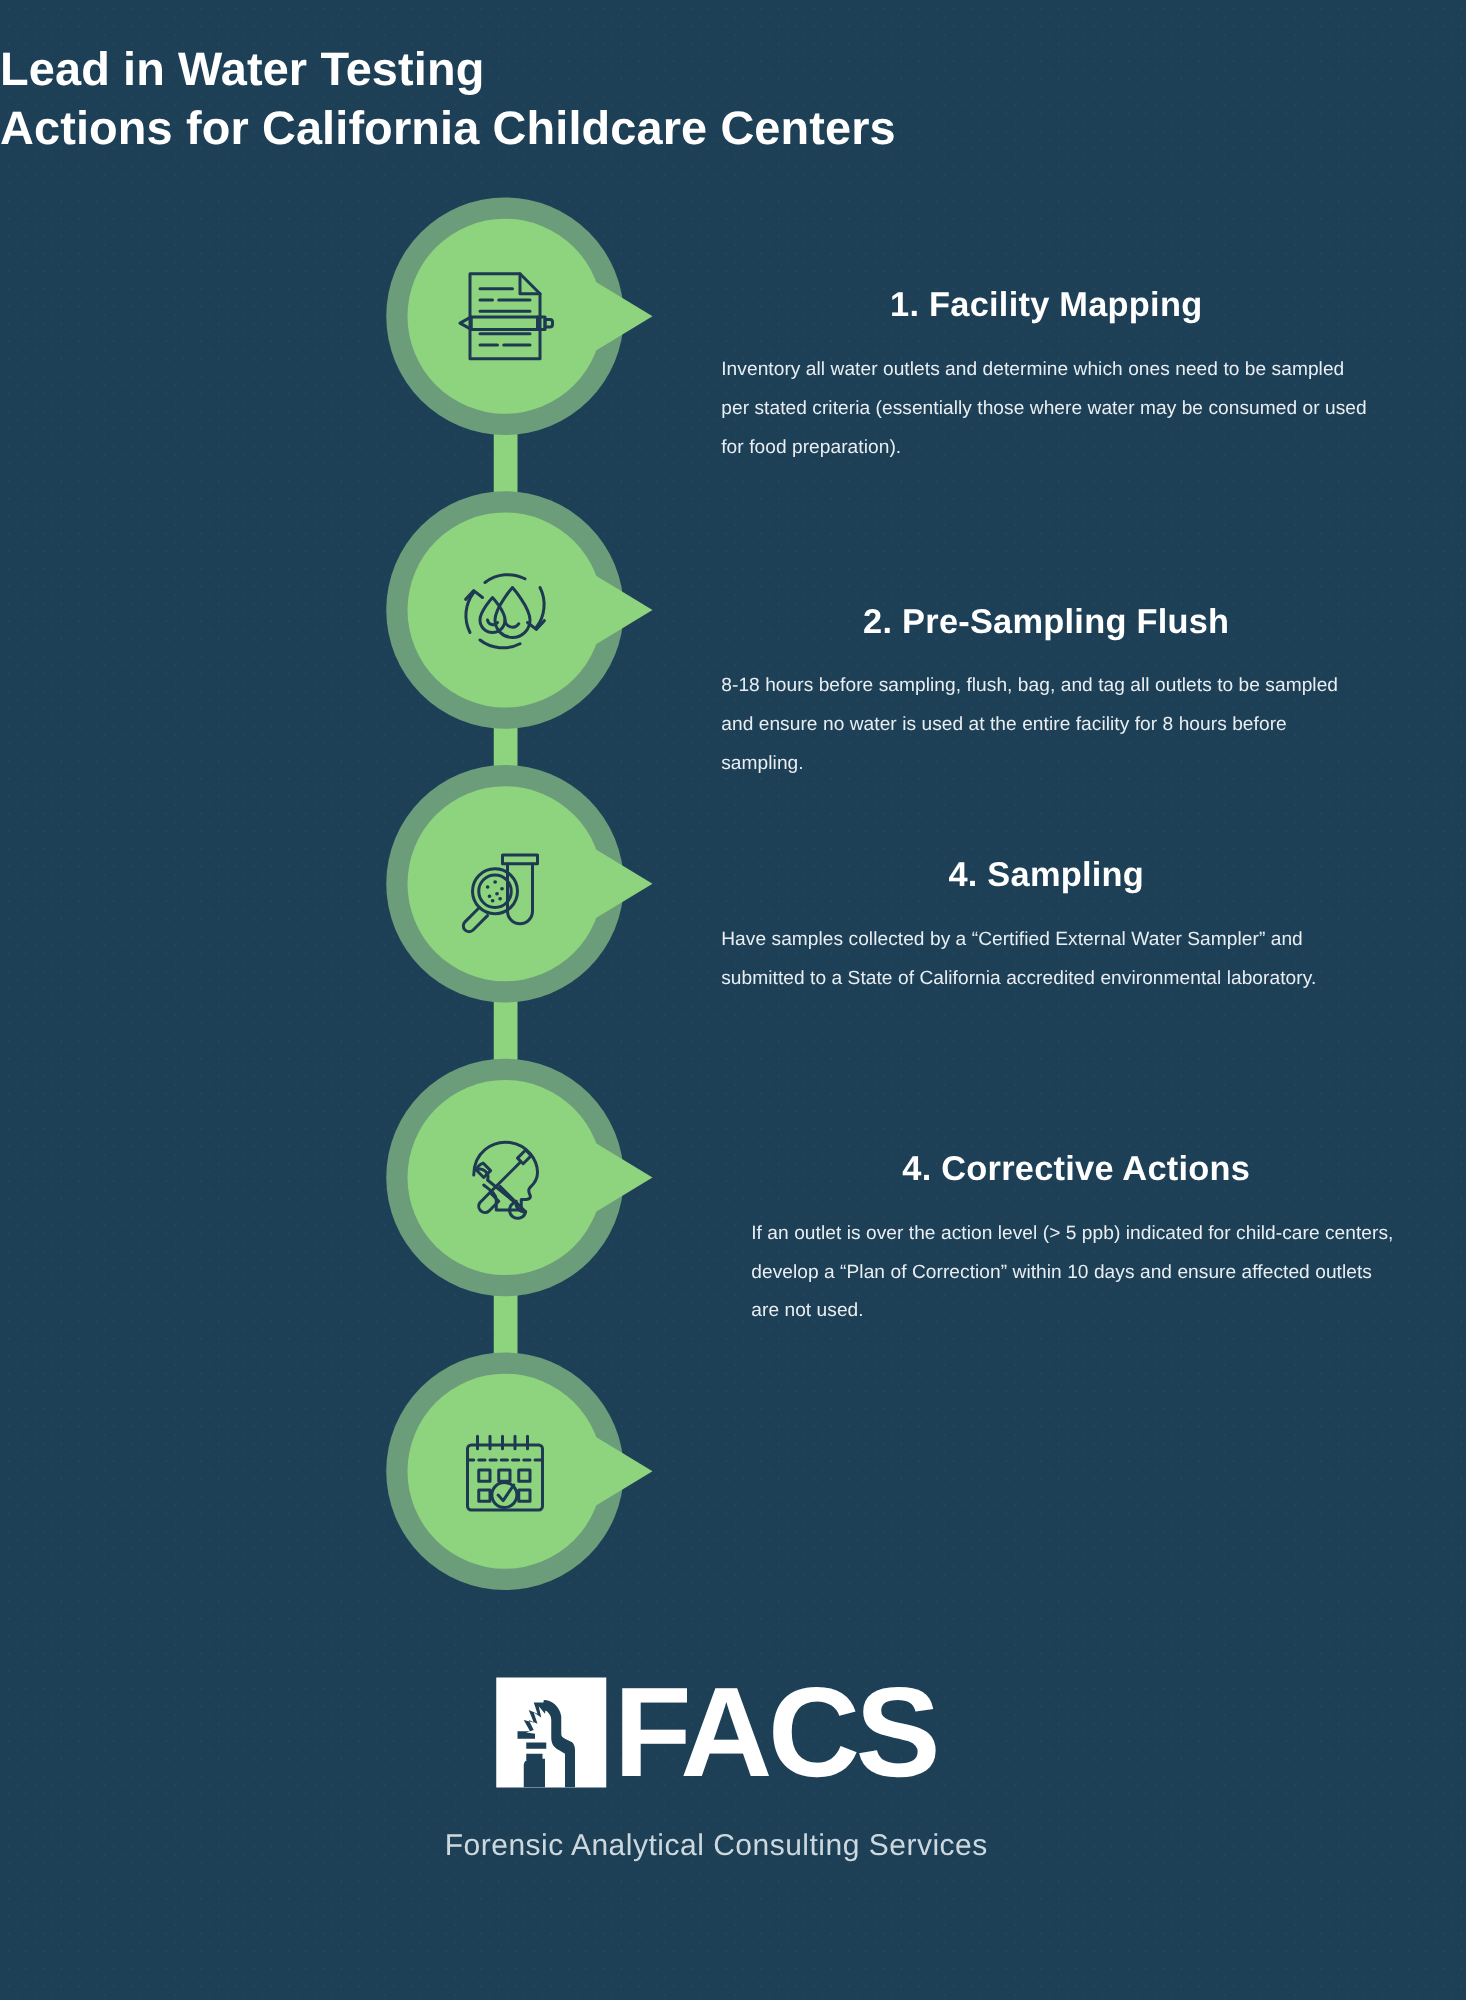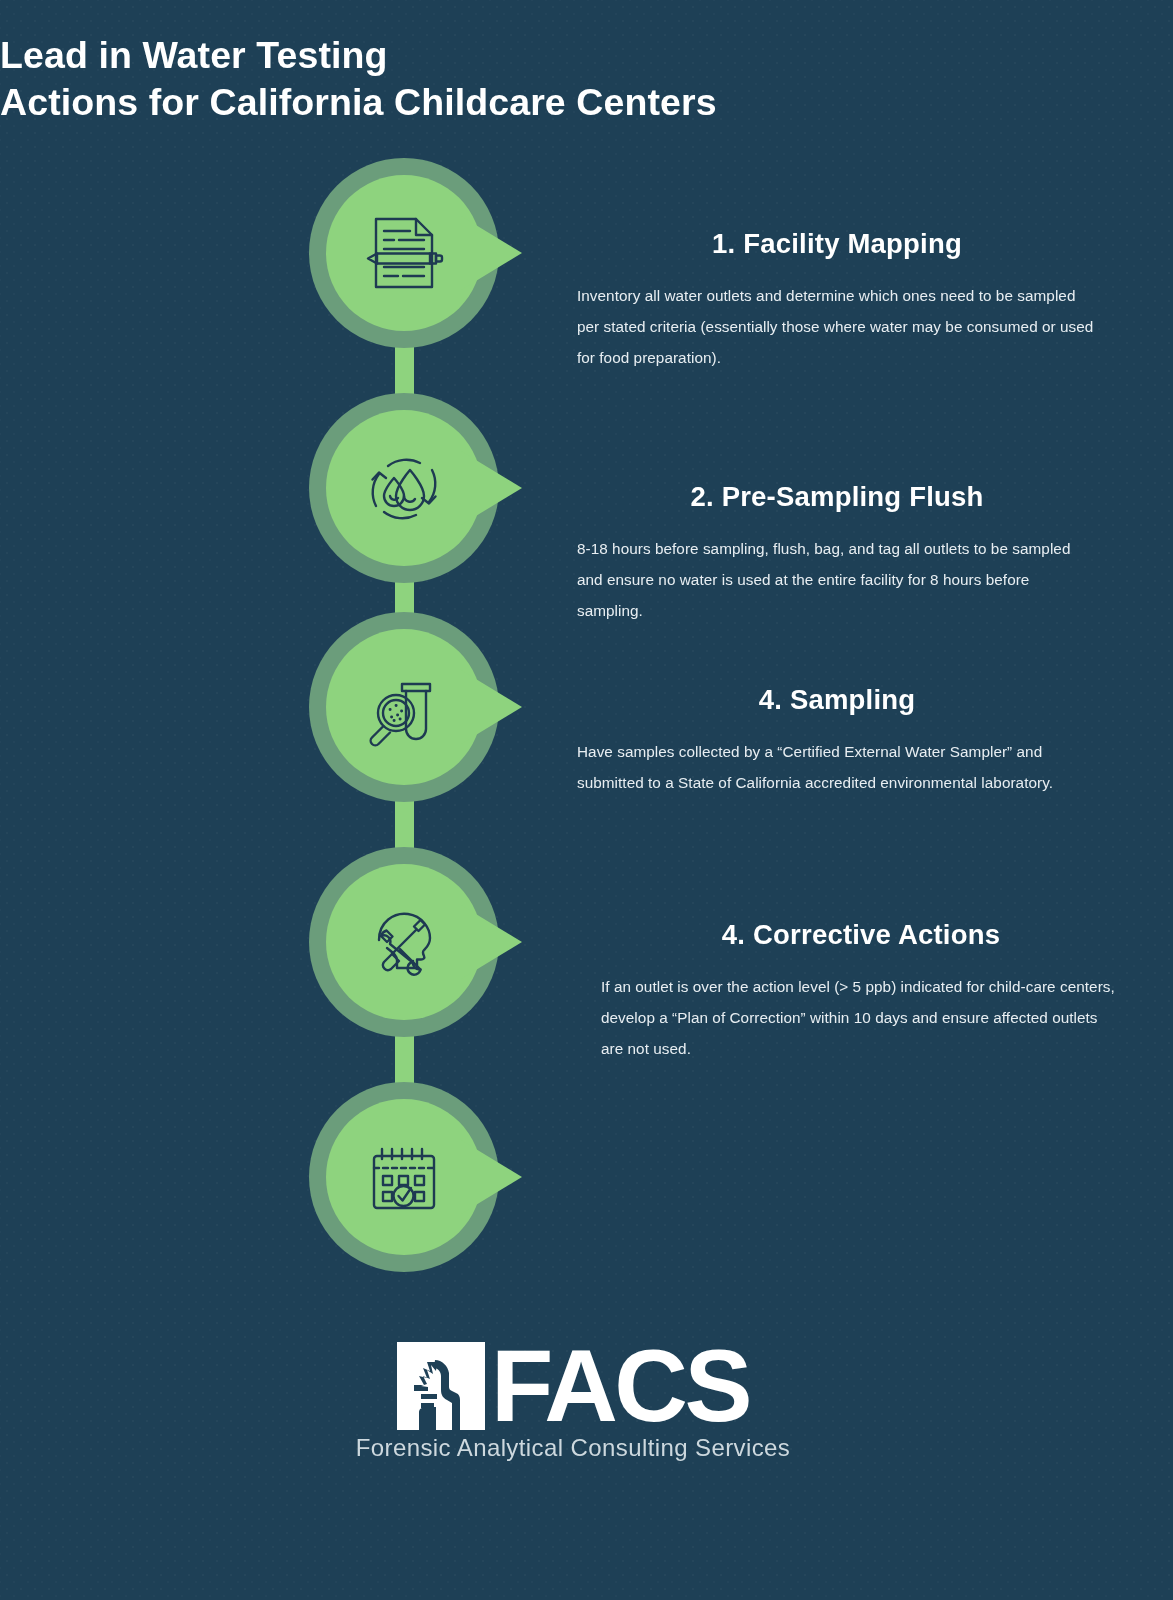--- a/index.html
+++ b/index.html
@@ -138,21 +138,21 @@
   #logo-mark svg { display: block; width: 88px; height: 88px; }
   #logo-word {
     color: #ffffff;
     font-size: 102px;
     font-weight: bold;
     line-height: 88px;
     letter-spacing: -3.5px;
     font-family: "Liberation Sans", sans-serif;
   }
   #logo-tag {
-    margin-top: 0;
+    margin-top: 28px;
     color: #cdd8de;
     font-size: 24px;
     letter-spacing: 0.4px;
   }
 </style>
 </head>
 <body>
 
 <div id="poster">
 

